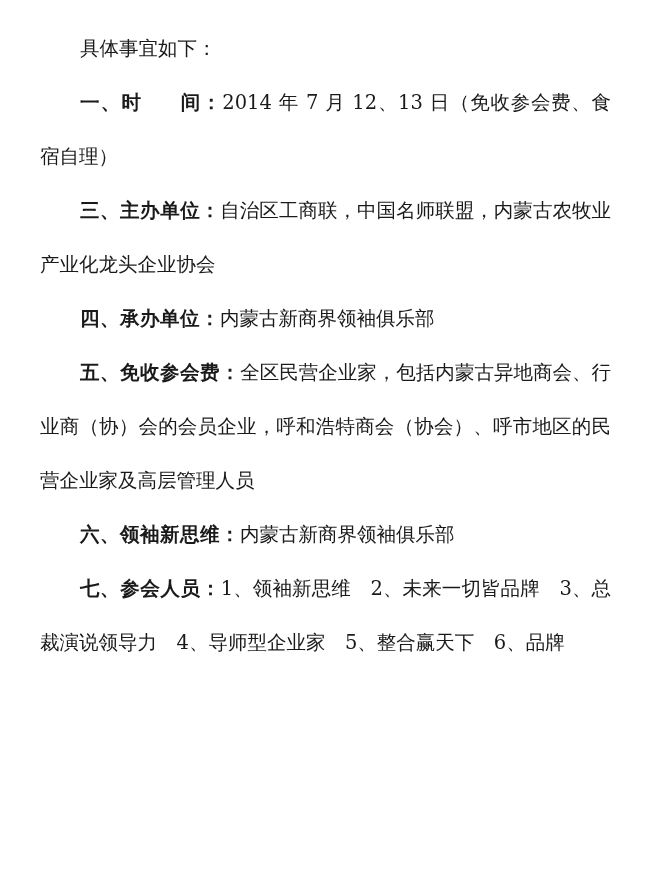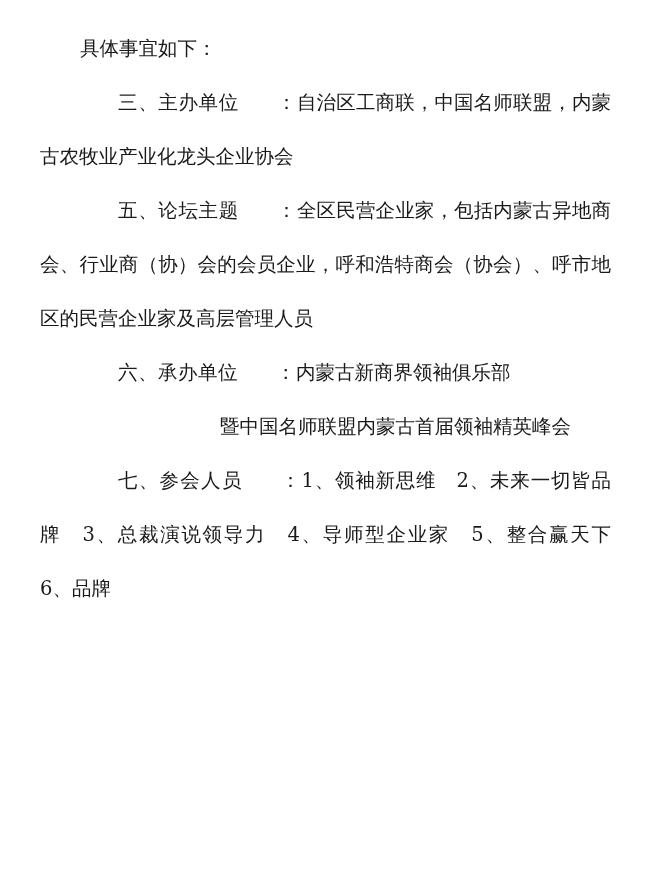--- a/index.html
+++ b/index.html
@@ -27,23 +27,22 @@
   }
   .para {
     margin: 0;
     text-align: justify;
     text-justify: inter-ideograph;
   }
   .indent {
     text-indent: 40px;
   }
   .label {
-    font-weight: normal;
+    font-weight: bold;
     letter-spacing: 0.5px;
-    margin-left: 38px;
   }
   .label-spaced {
     font-weight: bold;
     letter-spacing: 0.5px;
   }
   .wide-gap {
     display: inline-block;
     width: 38px;
   }
   .centerish {
@@ -52,35 +51,40 @@
   }
 </style>
 </head>
 <body>
 
 <div class="page">
   <div class="doc-body">
 
     <p class="para indent">具体事宜如下：</p>
 
+    <p class="para indent">
+      <span class="label-spaced">一、时</span><span class="wide-gap"></span><span class="label-spaced">间</span><span class="label-spaced">：</span><span>2014 年 7 月 12、13 日（免收参会费、食宿自理）</span>
+    </p>
 
 
     <p class="para indent">
       <span class="label">三、主办单位</span><span class="label">：</span><span>自治区工商联，中国名师联盟，内蒙古农牧业产业化龙头企业协会</span>
     </p>
 
-
     <p class="para indent">
-      <span class="label">五、论坛主题</span><span class="label">：</span><span>全区民营企业家，包括内蒙古异地商会、行业商（协）会的会员企业，呼和浩特商会（协会）、呼市地区的民营企业家及高层管理人员</span>
+      <span class="label">四、承办单位</span><span class="label">：</span><span>内蒙古新商界领袖俱乐部</span>
     </p>
 
     <p class="para indent">
-      <span class="label">六、承办单位</span><span class="label">：</span><span>内蒙古新商界领袖俱乐部</span>
+      <span class="label">五、免收参会费</span><span class="label">：</span><span>全区民营企业家，包括内蒙古异地商会、行业商（协）会的会员企业，呼和浩特商会（协会）、呼市地区的民营企业家及高层管理人员</span>
     </p>
 
-    <p class="centerish">暨中国名师联盟内蒙古首届领袖精英峰会</p>
+    <p class="para indent">
+      <span class="label">六、领袖新思维</span><span class="label">：</span><span>内蒙古新商界领袖俱乐部</span>
+    </p>
+
 
     <p class="para indent">
       <span class="label">七、参会人员</span><span class="label">：</span><span>1、领袖新思维　2、未来一切皆品牌　3、总裁演说领导力　4、导师型企业家　5、整合赢天下　6、品牌</span>
     </p>
 
   </div>
 </div>
 
 </body></html>

